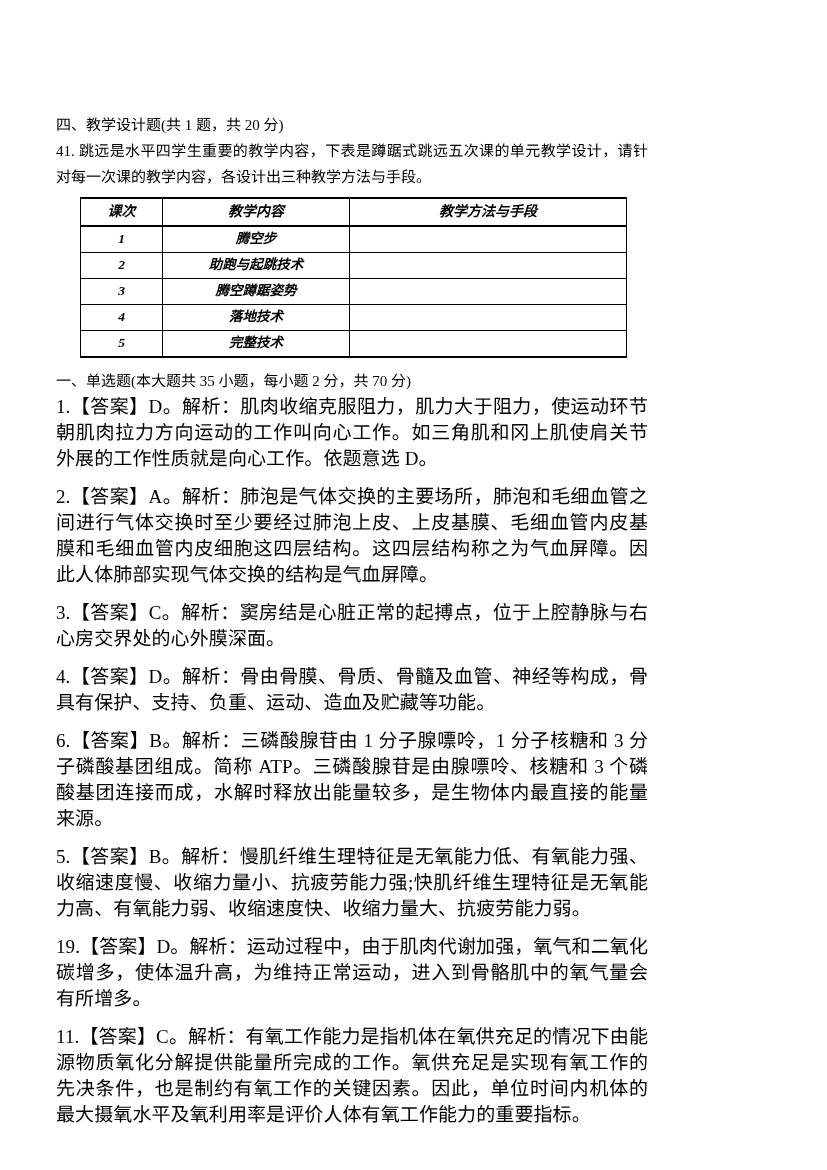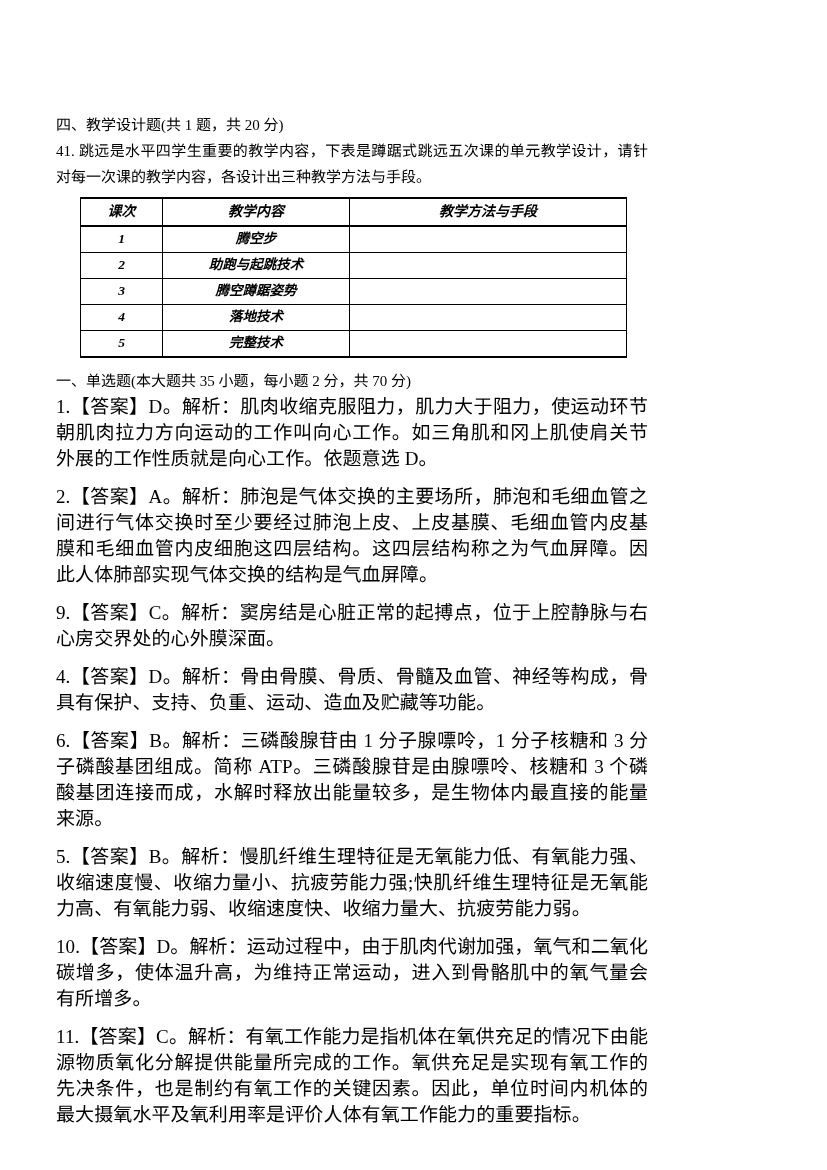--- a/index.html
+++ b/index.html
@@ -172,23 +172,23 @@
         </tbody>
       </table>
     </div>
 
     <div class="answers">
 
       <div class="section-head">一、单选题(本大题共 35 小题，每小题 2 分，共 70 分)</div>
 
       <p class="para">1.【答案】D。解析：肌肉收缩克服阻力，肌力大于阻力，使运动环节朝肌肉拉力方向运动的工作叫向心工作。如三角肌和冈上肌使肩关节外展的工作性质就是向心工作。依题意选 D。</p>
       <p class="para">2.【答案】A。解析：肺泡是气体交换的主要场所，肺泡和毛细血管之间进行气体交换时至少要经过肺泡上皮、上皮基膜、毛细血管内皮基膜和毛细血管内皮细胞这四层结构。这四层结构称之为气血屏障。因此人体肺部实现气体交换的结构是气血屏障。</p>
-      <p class="para">9.【答案】C。解析：窦房结是心脏正常的起搏点，位于上腔静脉与右心房交界处的心外膜深面。</p>
+      <p class="para">3.【答案】C。解析：窦房结是心脏正常的起搏点，位于上腔静脉与右心房交界处的心外膜深面。</p>
       <p class="para">4.【答案】D。解析：骨由骨膜、骨质、骨髓及血管、神经等构成，骨具有保护、支持、负重、运动、造血及贮藏等功能。</p>
       <p class="para">6.【答案】B。解析：三磷酸腺苷由 1 分子腺嘌呤，1 分子核糖和 3 分子磷酸基团组成。简称 ATP。三磷酸腺苷是由腺嘌呤、核糖和 3 个磷酸基团连接而成，水解时释放出能量较多，是生物体内最直接的能量来源。</p>
       <p class="para">5.【答案】B。解析：慢肌纤维生理特征是无氧能力低、有氧能力强、收缩速度慢、收缩力量小、抗疲劳能力强;快肌纤维生理特征是无氧能力高、有氧能力弱、收缩速度快、收缩力量大、抗疲劳能力弱。</p>
-      <p class="para">10.【答案】D。解析：运动过程中，由于肌肉代谢加强，氧气和二氧化碳增多，使体温升高，为维持正常运动，进入到骨骼肌中的氧气量会有所增多。</p>
+      <p class="para">19.【答案】D。解析：运动过程中，由于肌肉代谢加强，氧气和二氧化碳增多，使体温升高，为维持正常运动，进入到骨骼肌中的氧气量会有所增多。</p>
       <p class="para">11.【答案】C。解析：有氧工作能力是指机体在氧供充足的情况下由能源物质氧化分解提供能量所完成的工作。氧供充足是实现有氧工作的先决条件，也是制约有氧工作的关键因素。因此，单位时间内机体的最大摄氧水平及氧利用率是评价人体有氧工作能力的重要指标。</p>
 
     </div>
 
   </div>
 </div>
 
 </body></html>

